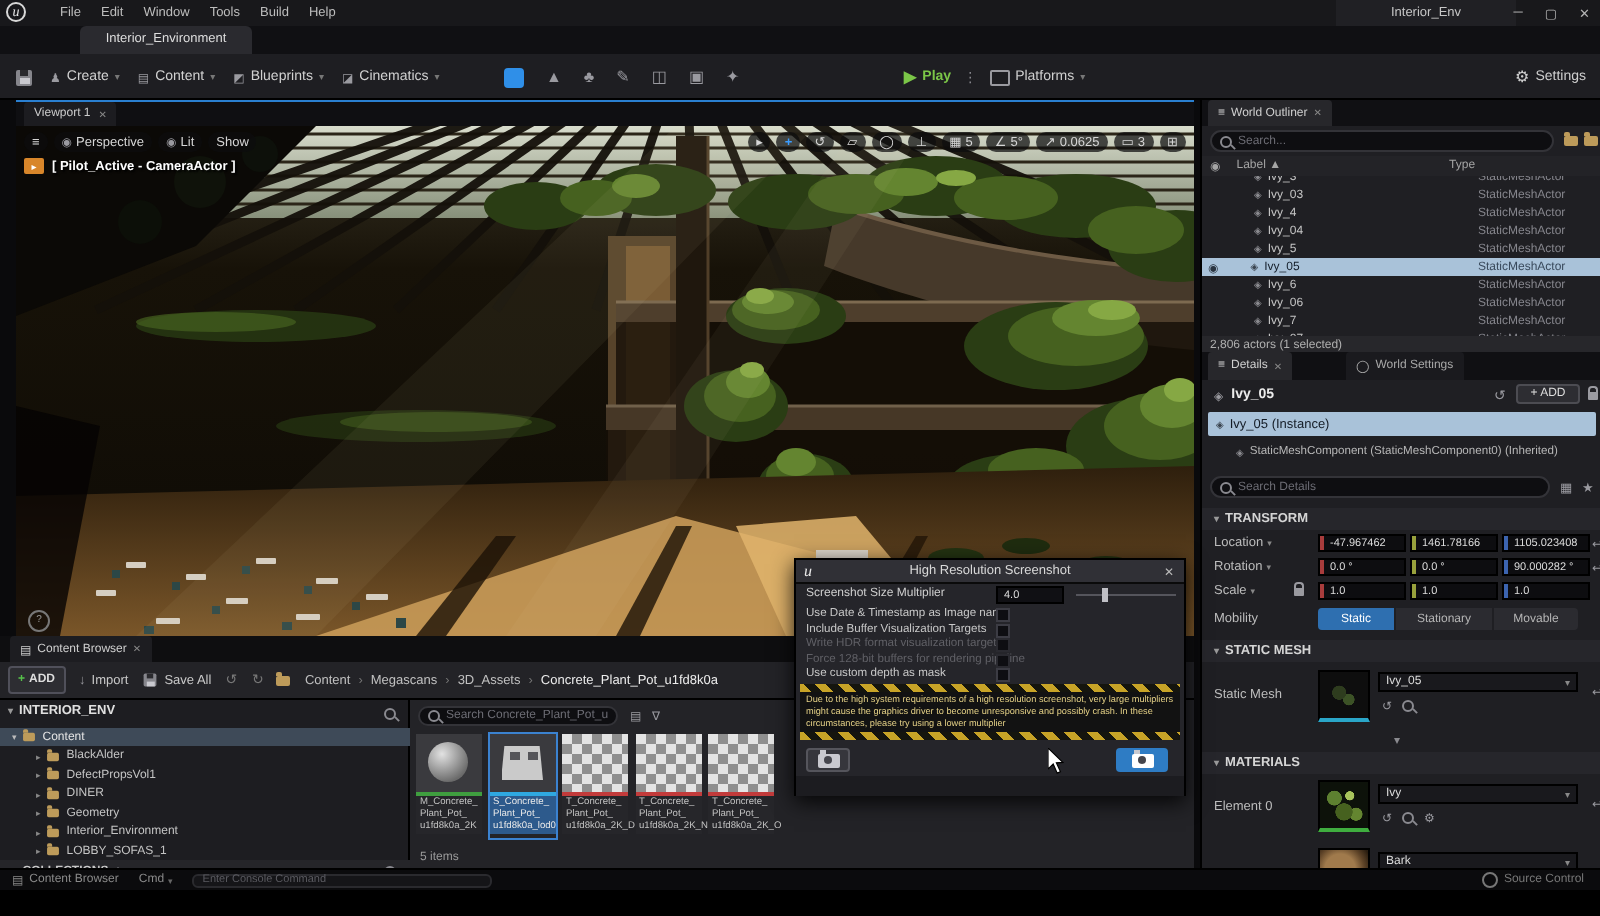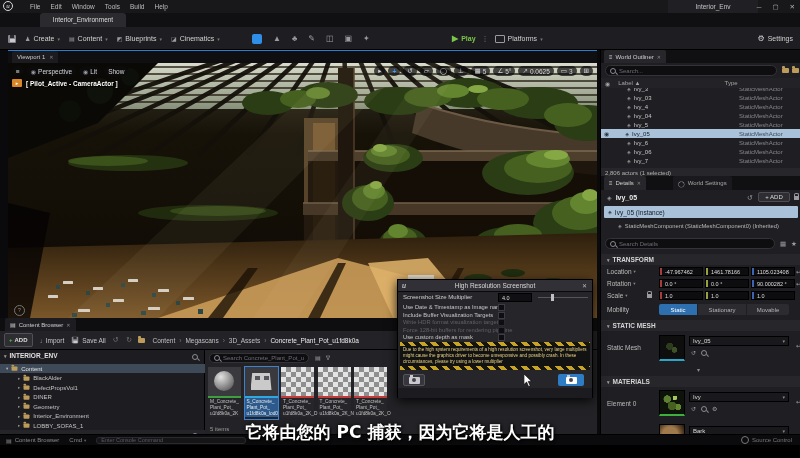--- a/index.html
+++ b/index.html
@@ -745,15 +745,14 @@
         <span class="cam" style="background:#fff;"></span>
       </div>
     <div class="abs" style="left:0;top:108px;width:194px;height:10px;background:#1c1c20;"></div>
   </div>
 
   <svg class="abs" style="left:524px;top:374px;z-index:60;" width="9" height="13" viewBox="0 0 9 13">
     <polygon points="0,0 0,10.5 2.6,8 4.6,12.6 6.2,11.8 4.2,7.4 7.4,7.2" fill="#ffffff" stroke="#000" stroke-width=".6"></polygon>
   </svg>
 
   <div class="abs" style="left:0;top:445px;width:800px;height:13px;background:#000;"></div>
-  <div class="abs tx" style="left:0;top:421px;width:800px;text-align:center;font-size:17px;font-weight:bold;color:#fff;text-shadow:1px 1px 2px #000,0 0 4px #000;z-index:50;font-family:'DejaVu Sans',sans-serif;">它将由您的 PC 捕获，因为它将是人工的</div>
 
 </div>
 
 </body></html>

